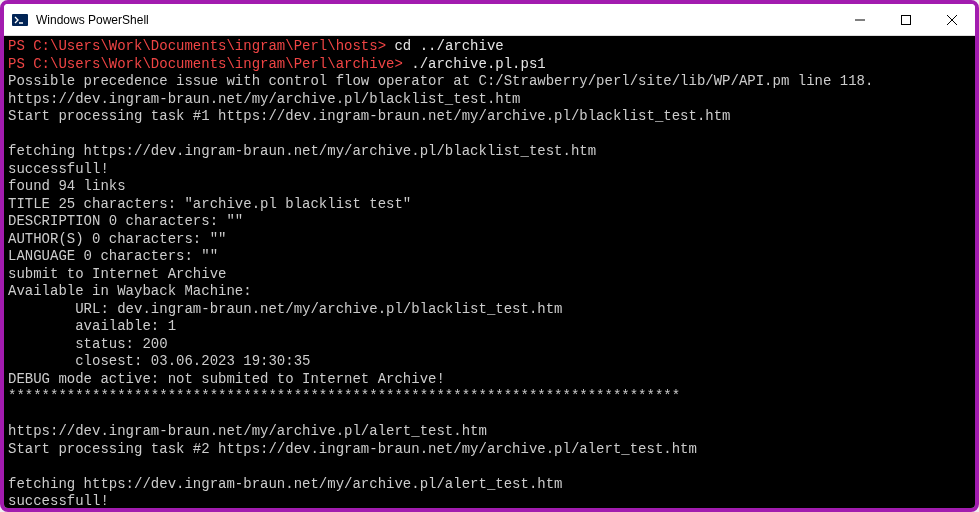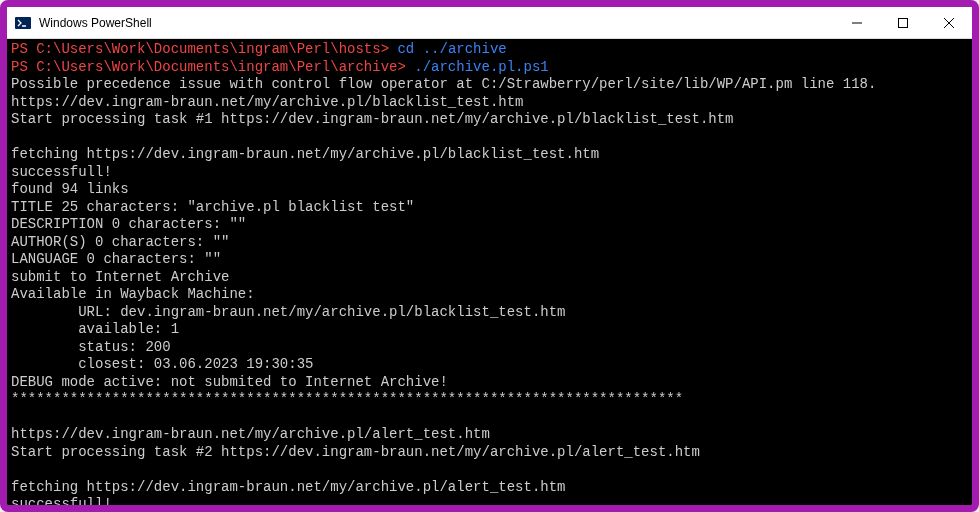--- a/index.html
+++ b/index.html
@@ -7,21 +7,21 @@
       font-family: "Segoe UI", Tahoma, sans-serif;
       background: #f0f0f0;
       width: 979px;
       height: 512px;
       overflow: hidden;
     }
     .window {
       width: 979px;
       height: 512px;
       background: #ffffff;
-      border: 7px solid #a21caf;
+      border: 4px solid #a21caf;
       border-radius: 8px;
       overflow: hidden;
       display: flex;
       flex-direction: column;
     }
     .titlebar {
       height: 32px;
       background: #ffffff;
       display: flex;
       align-items: center;
@@ -58,21 +58,21 @@
       background: #000000;
       padding: 2px 4px;
       font-family: Consolas, "Courier New", monospace;
       font-size: 14px;
       line-height: 1.25;
       color: #cccccc;
       overflow: hidden;
       white-space: pre;
     }
     .prompt { color: #ef4444; }
-    .cmd { color: #3b82f6; margin-top: 23px; }
+    .cmd { color: #e5e5e5; margin-top: 23px; }
   </style>
 </head>
 <body>
 
 <div class="window">
   <div class="titlebar">
     <span class="titlebar-icon">
       <svg width="16" height="16" viewBox="0 0 16 16">
         <rect x="0" y="2" width="16" height="12" rx="1" fill="#012456"></rect>
         <path d="M3 5 L6 8 L3 11" stroke="#fff" stroke-width="1.3" fill="none"></path>

